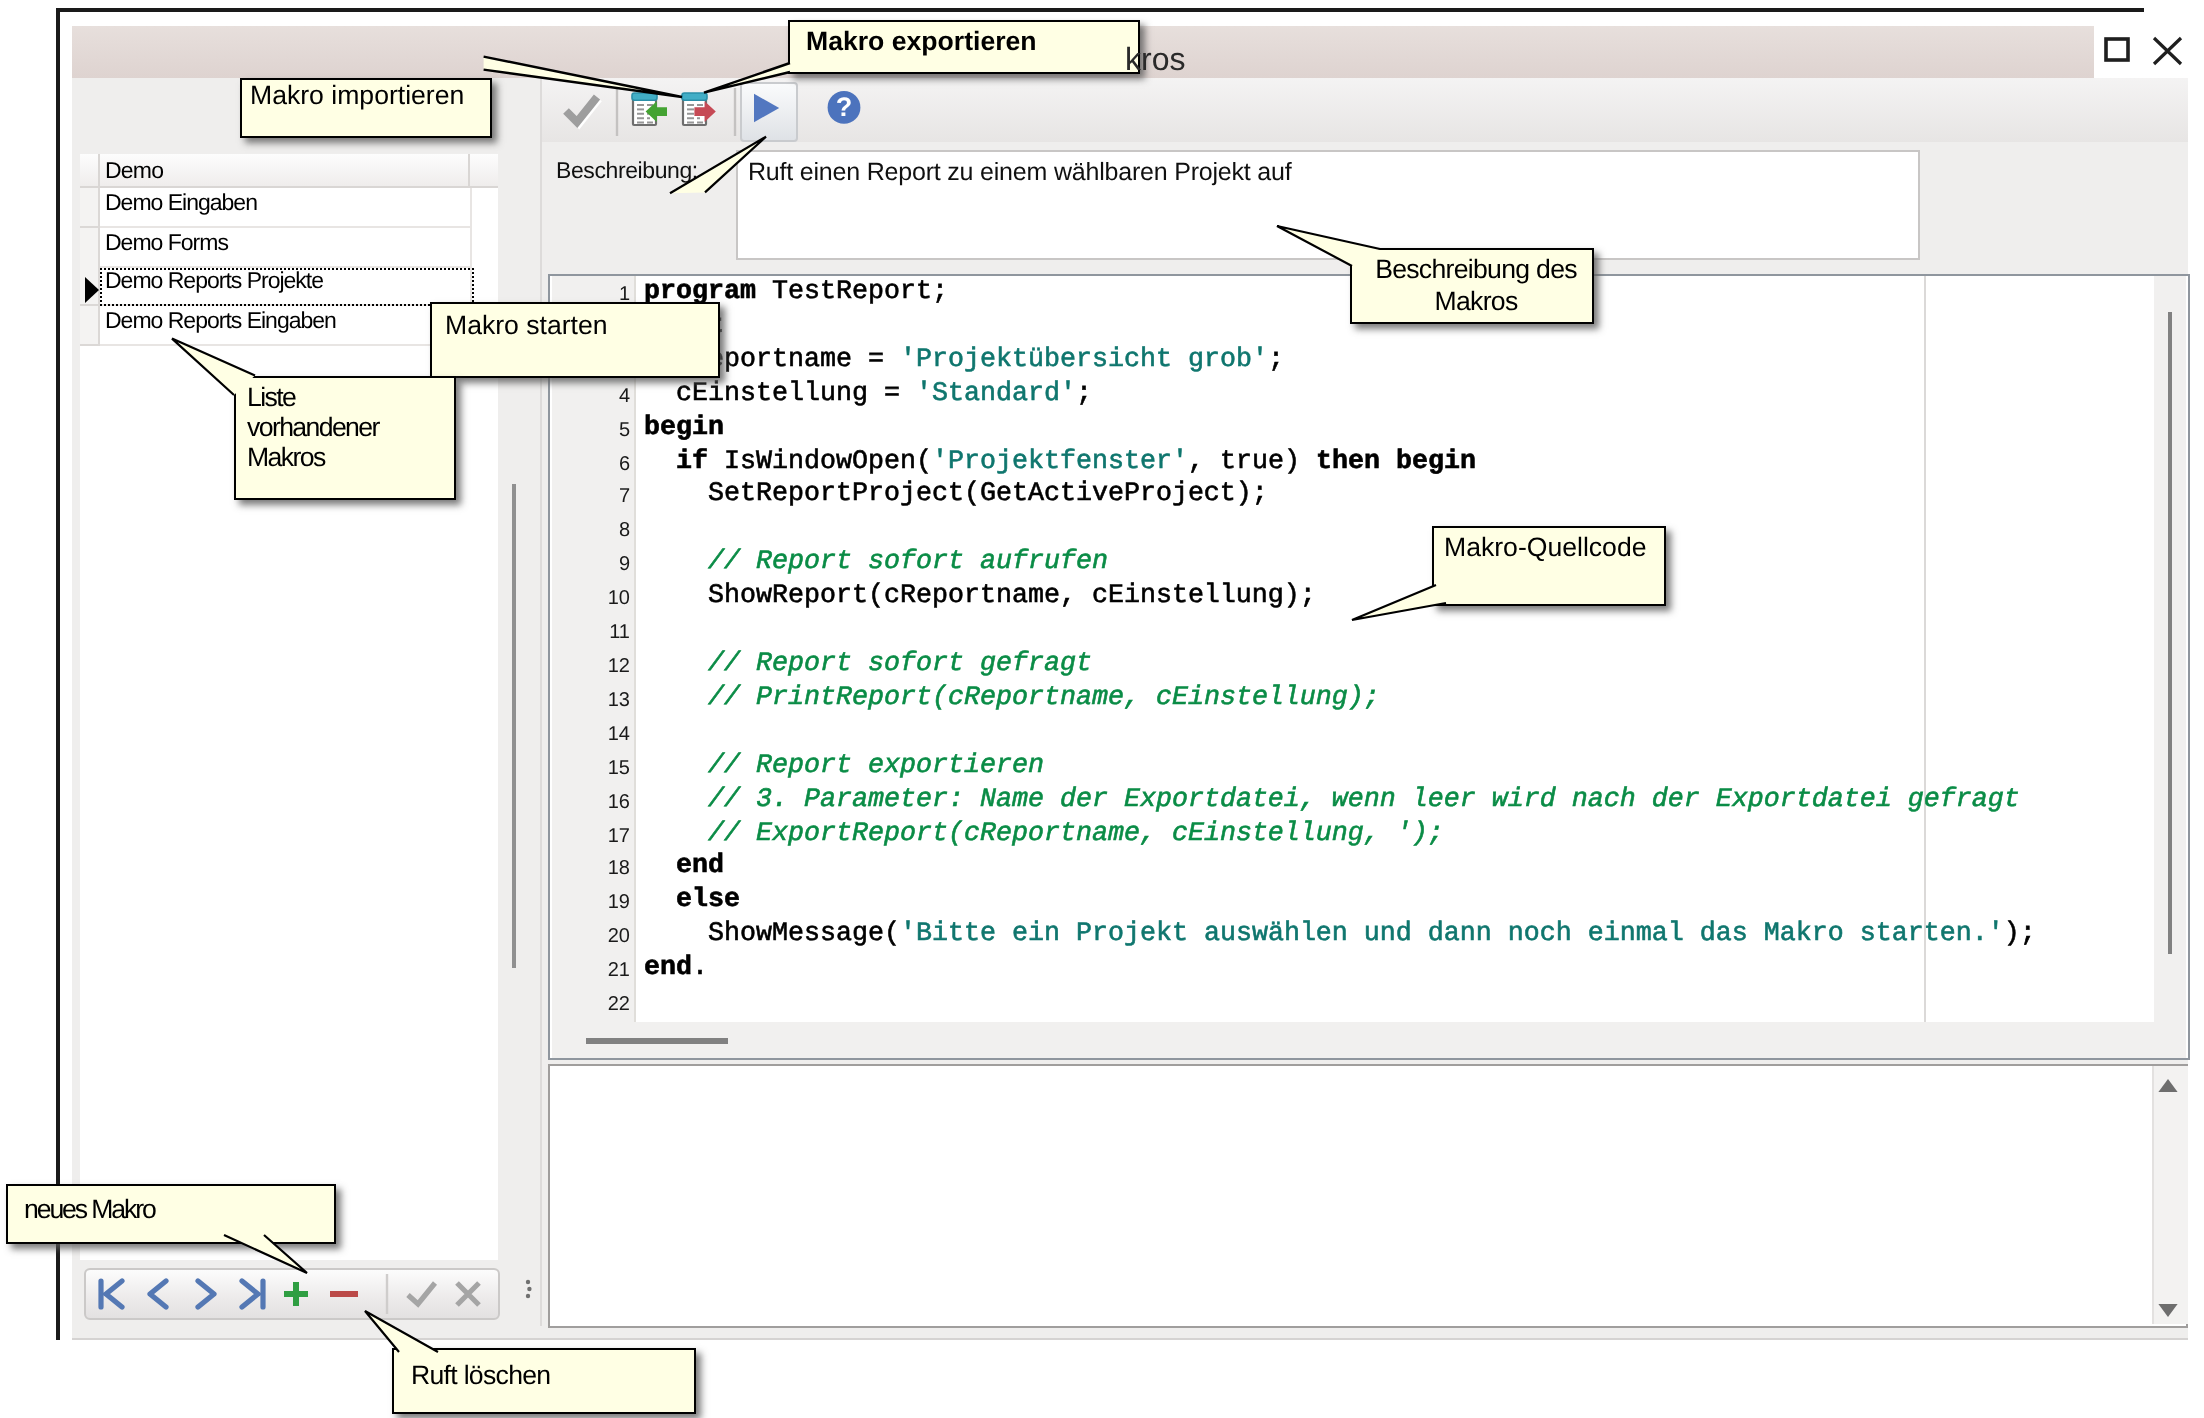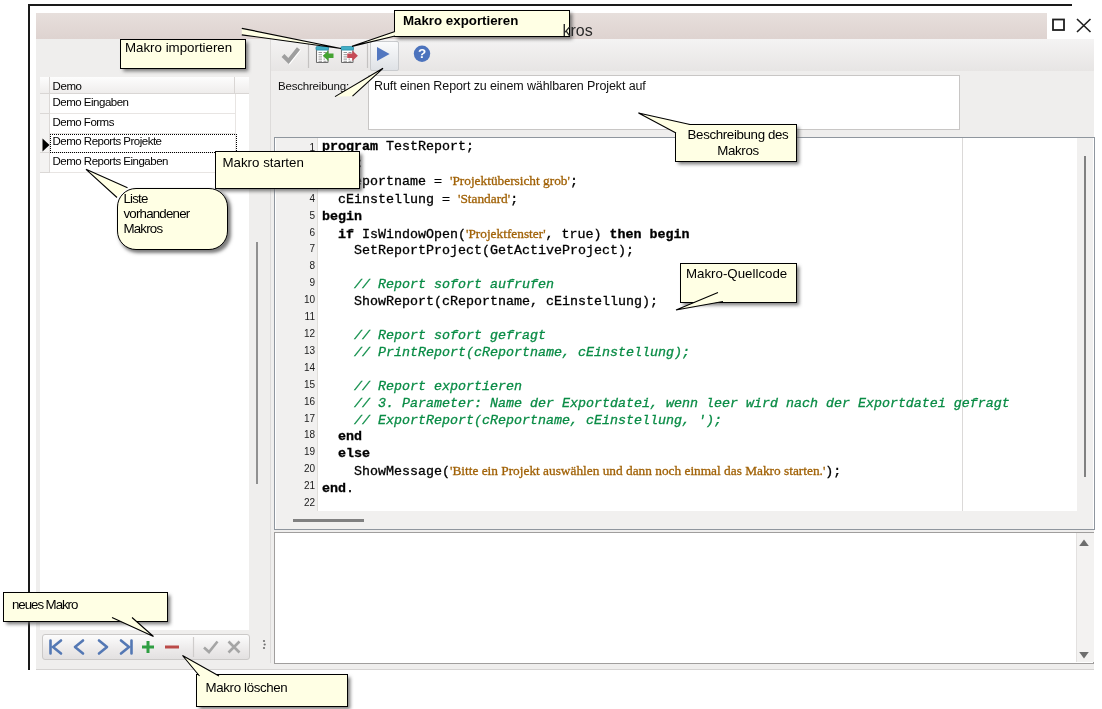--- a/index.html
+++ b/index.html
@@ -39,21 +39,21 @@
   #desctext{left:374px;top:79px;font-size:12.5px;letter-spacing:-0.1px;color:#101010;}
   
   #editor{left:274px;top:136.5px;width:818.5px;height:391px;border:1px solid #8f969e;background:#fff;}
   #gutter{left:275.5px;top:137.5px;width:41px;height:373.5px;background:#f1f0ef;border-right:1px solid #e0deda;}
   #lnums{left:276px;top:140px;width:39px;font-family:"Liberation Sans",sans-serif;font-size:10px;
          line-height:16.9px;color:#1a1a1a;text-align:right;white-space:pre;}
   #marginline{left:962px;top:138px;width:1px;height:373px;background:#dbd9d8;}
   #code{left:322px;top:139px;font-family:"Liberation Mono",monospace;font-size:13.34px;
         line-height:16.9px;color:#000;white-space:pre;-webkit-text-stroke:0.3px;}
   #code b{font-weight:bold;text-align:center;}
-  .s{color:#a16207;font-family:Liberation Serif, serif;}
+  .s{color:#0f766e;}
   .c{color:#0a8c46;font-style:italic;}
   #vsb{left:1077px;top:138px;width:16px;height:373px;background:#f1f0ef;}
   #vsbthumb{left:1083.5px;top:156px;width:2.5px;height:321px;background:#818181;}
   #hsb{left:275.5px;top:511px;width:817px;height:17.5px;background:#f1f0ef;}
   #hsbthumb{left:293px;top:519px;width:71px;height:2.5px;background:#818181;}
   
   #memo{left:274px;top:532px;width:818px;height:130px;border:1px solid #a09e9d;background:#fff;}
   #memosb{left:1076px;top:533px;width:17px;height:129px;background:#f3f2f1;border-left:1px solid #e3e1e0;}
   
   .co{background:#ffffe4;border:1px solid #000;font-size:13.3px;color:#000;
@@ -240,32 +240,32 @@
 <div class="abs co" id="coC" style="left:215px;top:107px;width:136px;height:33px;padding:2.5px 0 0 6.5px;margin-top:44px;">Makro starten</div>
 <svg class="abs tail" style="left:330px;top:62px;" width="62" height="40" viewBox="0 0 62 40">
   <polygon points="5,34.6 22.5,34.2 53,6.3" fill="#ffffe4"></polygon>
   <path d="M5,34.6 L53,6.3 L22.5,34.2" fill="none" stroke="#000" stroke-width="1.1"></path>
 </svg>
 <div class="abs co" id="coD" style="left:675px;top:124px;width:115px;height:34px;padding:2px 0 0 4.5px;line-height:15.7px;letter-spacing:-0.35px;text-align:center;">Beschreibung des<br>Makros</div>
 <svg class="abs tail" style="left:633px;top:108px;" width="62" height="30" viewBox="0 0 62 30">
   <polygon points="5.5,5 57,16.5 43,25" fill="#ffffe4"></polygon>
   <path d="M57,16.5 L5.5,5 L43,25" fill="none" stroke="#000" stroke-width="1.1"></path>
 </svg>
-<div class="abs co" id="coE" style="left:680px;top:263px;width:110px;height:36px;padding:2px 0 0 5px;">Makro-Quellcode</div>
+<div class="abs co" id="coE" style="left:716px;top:263px;width:110px;height:36px;padding:2px 0 0 5px;">Makro-Quellcode</div>
 <svg class="abs tail" style="left:670px;top:286px;" width="58" height="32" viewBox="0 0 58 32">
   <polygon points="6,24 48,6.5 53,15.5" fill="#ffffe4"></polygon>
   <path d="M48,6.5 L6,24 L53,15.5" fill="none" stroke="#000" stroke-width="1.1"></path>
 </svg>
-<div class="abs co" id="coF" style="left:117px;top:188px;width:103px;height:58px;padding:1.5px 0 0 5.5px;line-height:15.1px;letter-spacing:-0.8px;border-radius:19px;">Liste<br>vorhandener<br>Makros</div>
+<div class="abs co" id="coF" style="left:117px;top:188px;width:103px;height:58px;padding:1.5px 0 0 5.5px;line-height:15.1px;letter-spacing:-0.8px;">Liste<br>vorhandener<br>Makros</div>
 <svg class="abs tail" style="left:80px;top:163px;" width="55" height="40" viewBox="0 0 55 40">
   <polygon points="6,6.3 47.5,24.8 37,34.5" fill="#ffffe4"></polygon>
   <path d="M47.5,24.8 L6,6.3 L37,34.5" fill="none" stroke="#000" stroke-width="1.1"></path>
 </svg>
 <div class="abs co" id="coG" style="left:3px;top:592px;width:155px;height:24px;padding:4px 0 0 8px;letter-spacing:-1.05px;">neues Makro</div>
 <svg class="abs tail" style="left:106px;top:612px;" width="55" height="30" viewBox="0 0 55 30">
   <polygon points="6,5.5 26,5.5 47.5,24.5" fill="#ffffe4"></polygon>
   <path d="M6,5.5 L47.5,24.5 L26,5.5" fill="none" stroke="#000" stroke-width="1.1"></path>
 </svg>
-<div class="abs co" id="coH" style="left:196px;top:674px;width:141px;height:26px;padding:4.5px 0 0 8.5px;letter-spacing:-0.35px;">Makro löschen</div>
+<div class="abs co" id="coH" style="left:196px;top:674px;width:141px;height:26px;padding:4.5px 0 0 8.5px;letter-spacing:-0.35px;">Ruft löschen</div>
 <svg class="abs tail" style="left:176px;top:649px;" width="50" height="32" viewBox="0 0 50 32">
   <polygon points="6.5,6.5 23.5,27 43,27" fill="#ffffe4"></polygon>
   <path d="M23.5,27 L6.5,6.5 L43,27" fill="none" stroke="#000" stroke-width="1.1"></path>
 </svg>
 
 </body></html>

